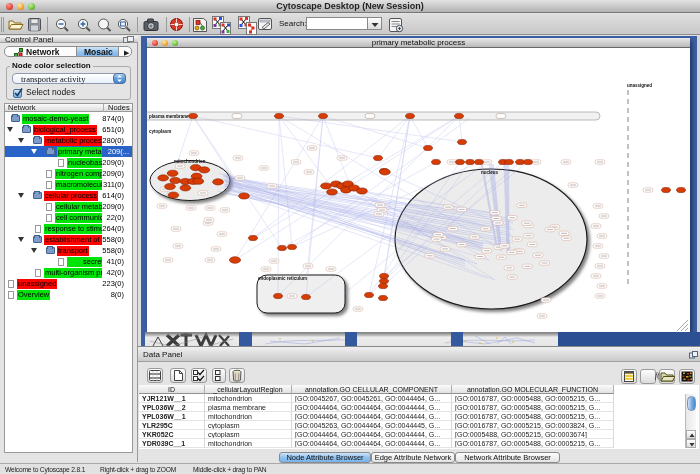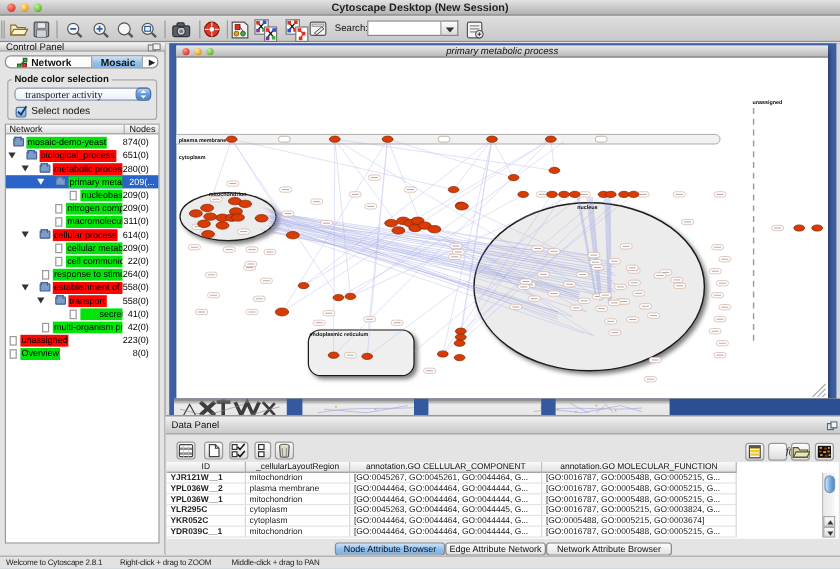--- a/index.html
+++ b/index.html
@@ -22,21 +22,21 @@
 .g { background:#00e407; } .r { background:#ff0400; }
 .cnt { position:absolute; right:8px; color:#000; font-size:7.5px;}
 .arrow { position:absolute; top:3px; width:0; height:0; border-left:3.5px solid transparent; border-right:3.5px solid transparent; border-top:5px solid #333; }
 .fold { position:absolute; top:2px; width:9px; height:7px; background:#7d9ccb; border:1px solid #44608e; border-radius:1px;}
 .fold:before { content:""; position:absolute; left:0px; top:-2px; width:4px; height:2px; background:#7d9ccb; border:1px solid #44608e; border-bottom:none;}
 .file { position:absolute; top:1.5px; width:6px; height:8px; background:#fff; border:1px solid #999; }
 #desk { left:138px; top:36px; width:562px; height:310px; background:#3c5fa3; }
 #iwin { left:9px; top:2px; width:543px; height:294px; background:#fff; box-shadow:2px 3px 4px rgba(0,0,0,.45);}
 #iwinbar { left:0; top:0; width:543px; height:10px;
   background:linear-gradient(#e8e8e8,#b9b9b9); border-bottom:1px solid #666;}
-#iwinbar .title { width:100%; text-align:center; font-size:8px; line-height:10px; color:#111;font-style:italic;}
+#iwinbar .title { width:100%; text-align:center; font-size:8px; line-height:10px; color:#111;}
 #dpanel { left:138px; top:346px; width:562px; height:116px; background:#e4e4e4; }
 #dphead { left:0; top:0; width:562px; height:16px;
   background:linear-gradient(#f0f0f0,#c9c9c9); border-top:1px solid #888; border-bottom:1px solid #9f9f9f;}
 .ibtn { position:absolute; width:16px; height:15px; background:linear-gradient(#fdfdfd,#dcdcdc); border:1px solid #9a9a9a; border-radius:3px; }
 #dtable { left:1px; top:39px; width:560px; height:64px; background:#fff; font-size:7px; }
 .th { position:absolute; top:0; height:9px; background:linear-gradient(#fafafa,#e2e2e2); border-right:1px solid #b0b0b0; border-bottom:1px solid #909090; text-align:center; line-height:9px; color:#111; }
 .td { position:absolute; height:9px; line-height:9px; border-right:1px solid #d8d8d8; border-bottom:1px solid #e4e4e4; white-space:nowrap; overflow:hidden; color:#222; padding-left:3px;}
 #btabs { left:0px; top:452px; width:700px; height:12px; }
 .btab { position:absolute; height:11px; border:1px solid #8a8a8a; background:linear-gradient(#fdfdfd,#e3e3e3); font-size:7.5px; line-height:10px; text-align:center; border-radius:3px; color:#111;}
 #status { left:0; top:463px; width:700px; height:11px; background:#e2e2e2; font-size:6.7px; letter-spacing:-0.2px; color:#222; border-top:1px solid #aaa;}

